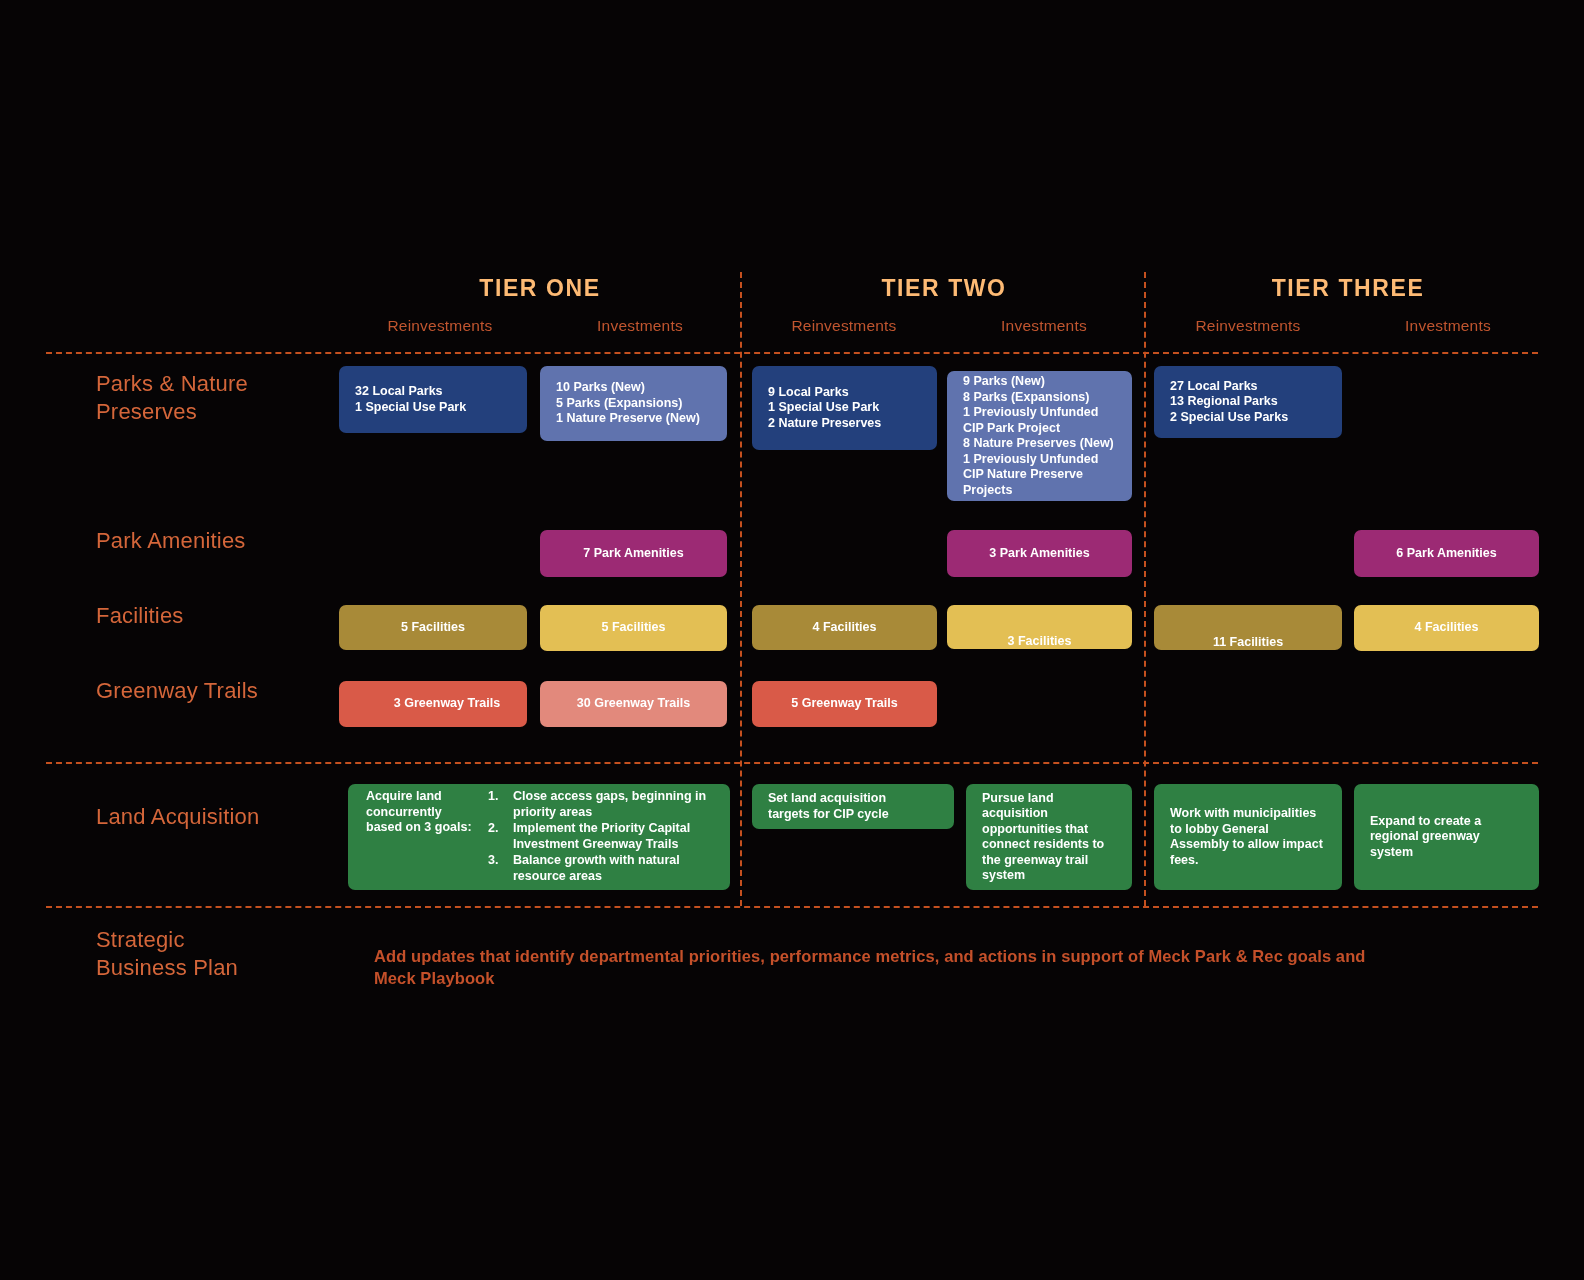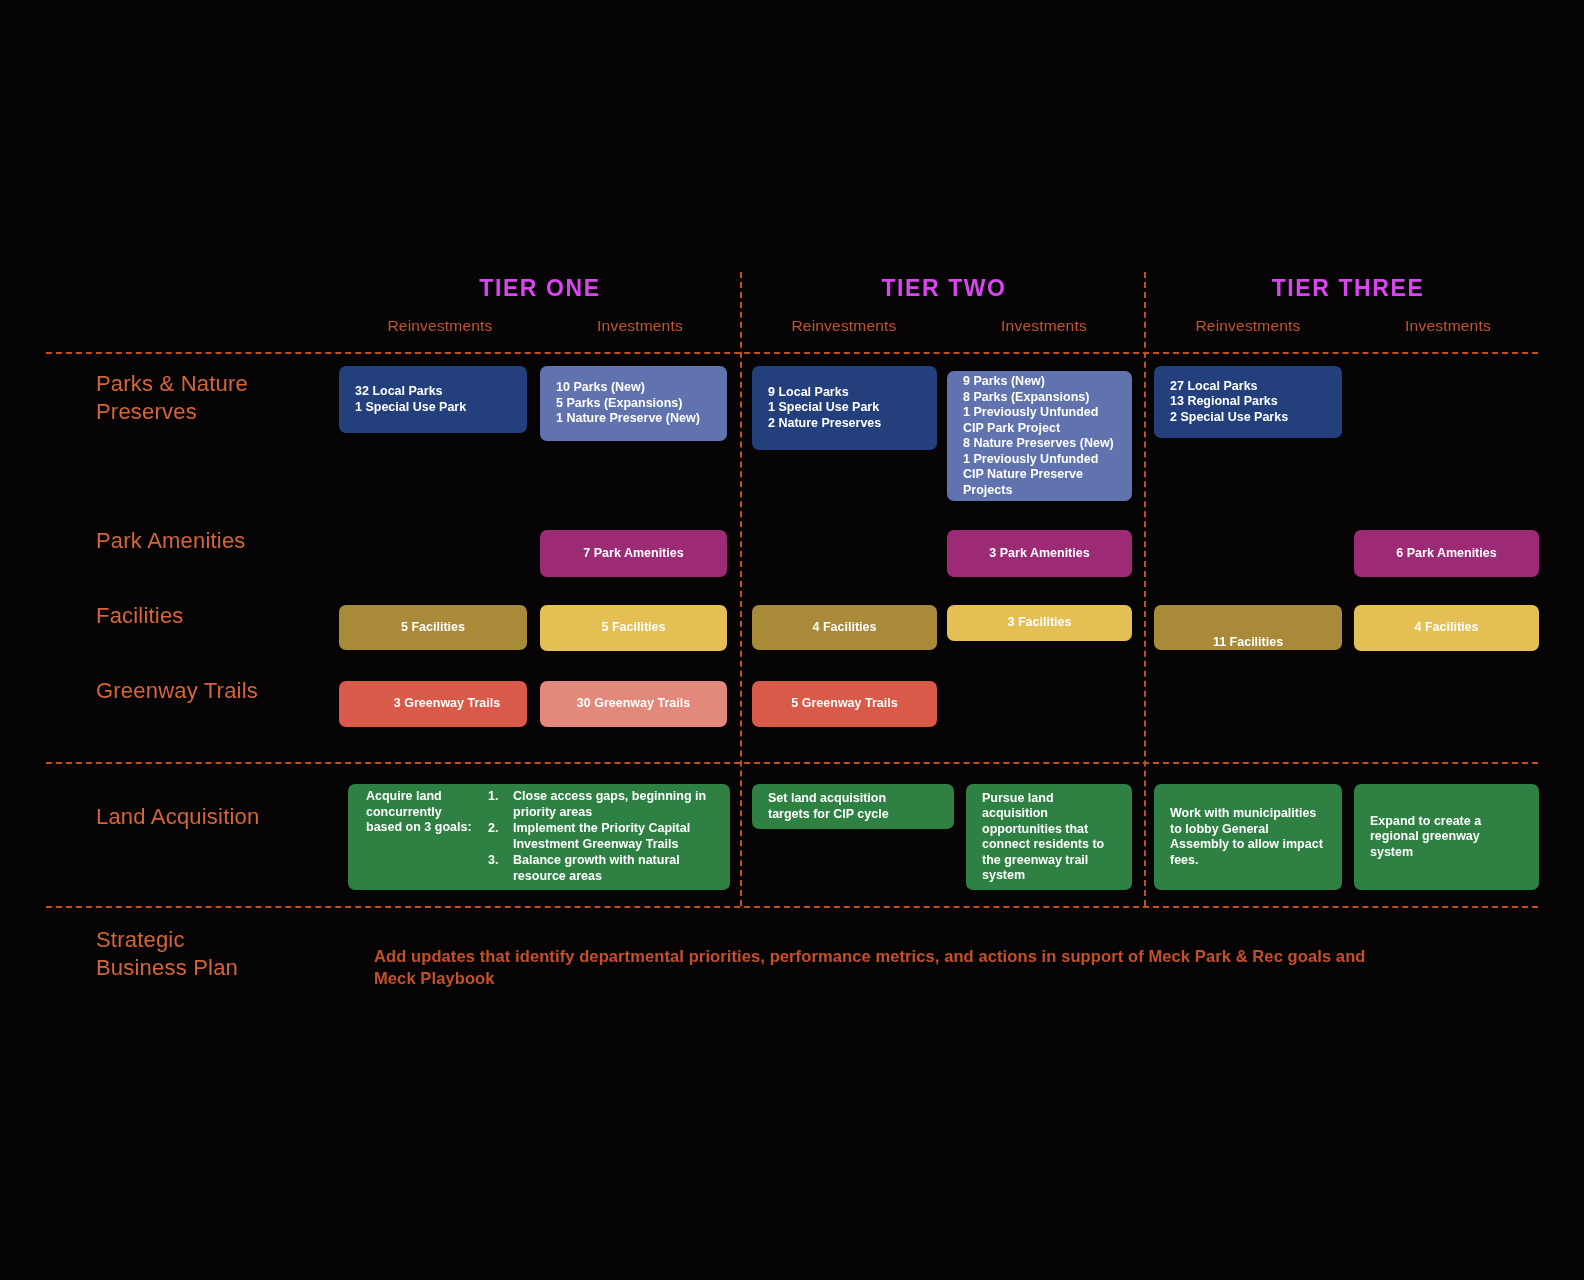--- a/index.html
+++ b/index.html
@@ -39,21 +39,21 @@
   }
   .tier-block.t1 { left: 0px;   width: 400px; }
   .tier-block.t2 { left: 404px; width: 400px; }
   .tier-block.t3 { left: 808px; width: 400px; }
 
   .tier-title {
     text-align: center;
     font-size: 23px;
     font-weight: 700;
     letter-spacing: 1.6px;
-    color: #d946ef;
+    color: #fdba74;
     line-height: 1;
     margin-top: 5px;
   }
   .tier-subcols {
     display: flex;
     margin-top: 17px;
   }
   .tier-subcol {
     flex: 1 1 50%;
     text-align: center;
@@ -260,21 +260,21 @@
   </div>
 
   <div class="card c-gold-light center" style="left:540px; top:605px; width:187px; height:46px;">
     <div class="inner">5 Facilities</div>
   </div>
 
   <div class="card c-gold-dark center" style="left:752px; top:605px; width:185px; height:45px;">
     <div class="inner">4 Facilities</div>
   </div>
 
-  <div class="card c-gold-light center" style="left:947px; top:605px; width:185px; height:36px;">
+  <div class="card c-gold-light center" style="left:947px; top:605px; width:185px; height:44px;align-items:flex-end;">
     <div class="inner">3 Facilities</div>
   </div>
 
   <div class="card c-gold-dark center" style="left:1154px; top:605px; width:188px; height:45px;align-items:flex-end;">
     <div class="inner">11 Facilities</div>
   </div>
 
   <div class="card c-gold-light center" style="left:1354px; top:605px; width:185px; height:46px;">
     <div class="inner">4 Facilities</div>
   </div>

